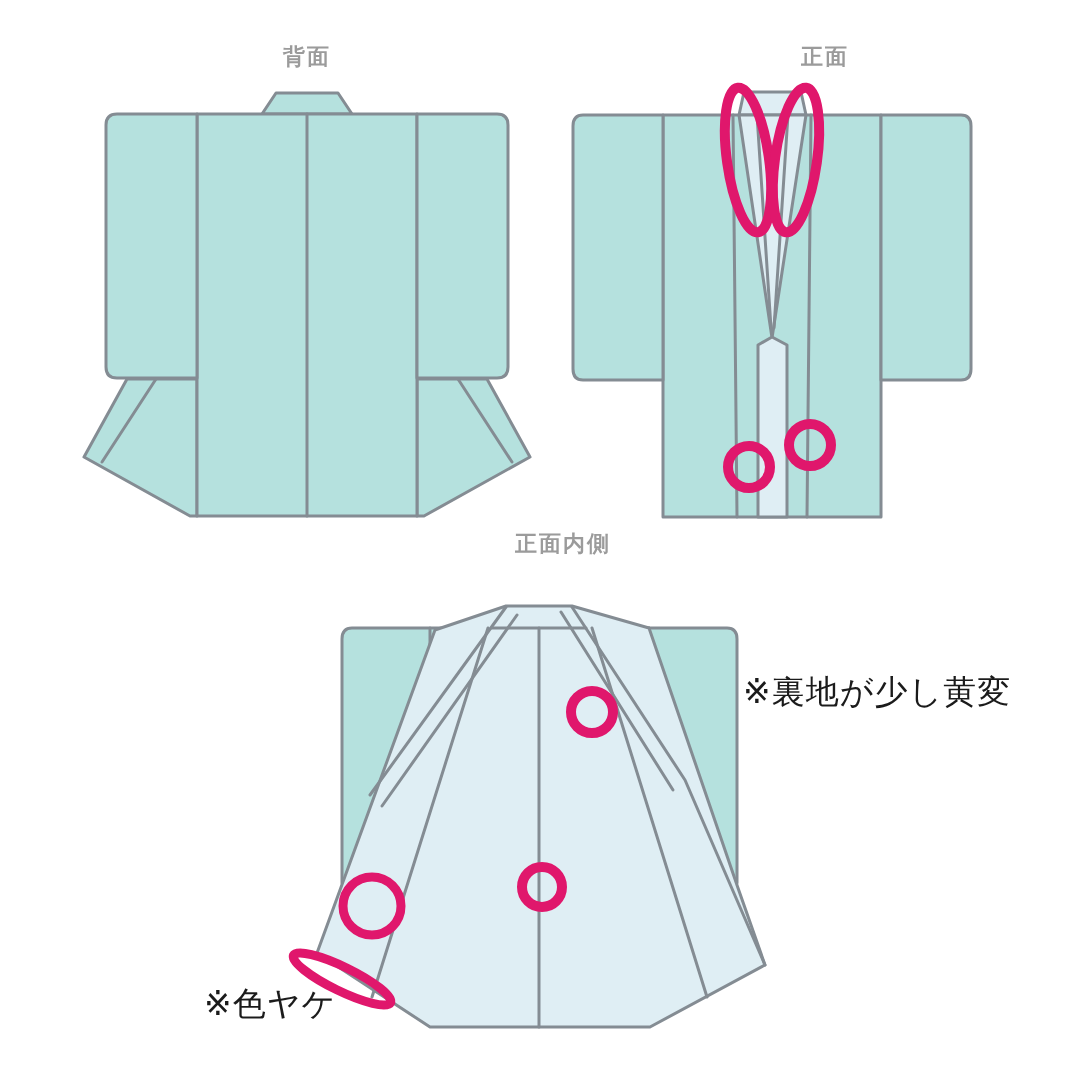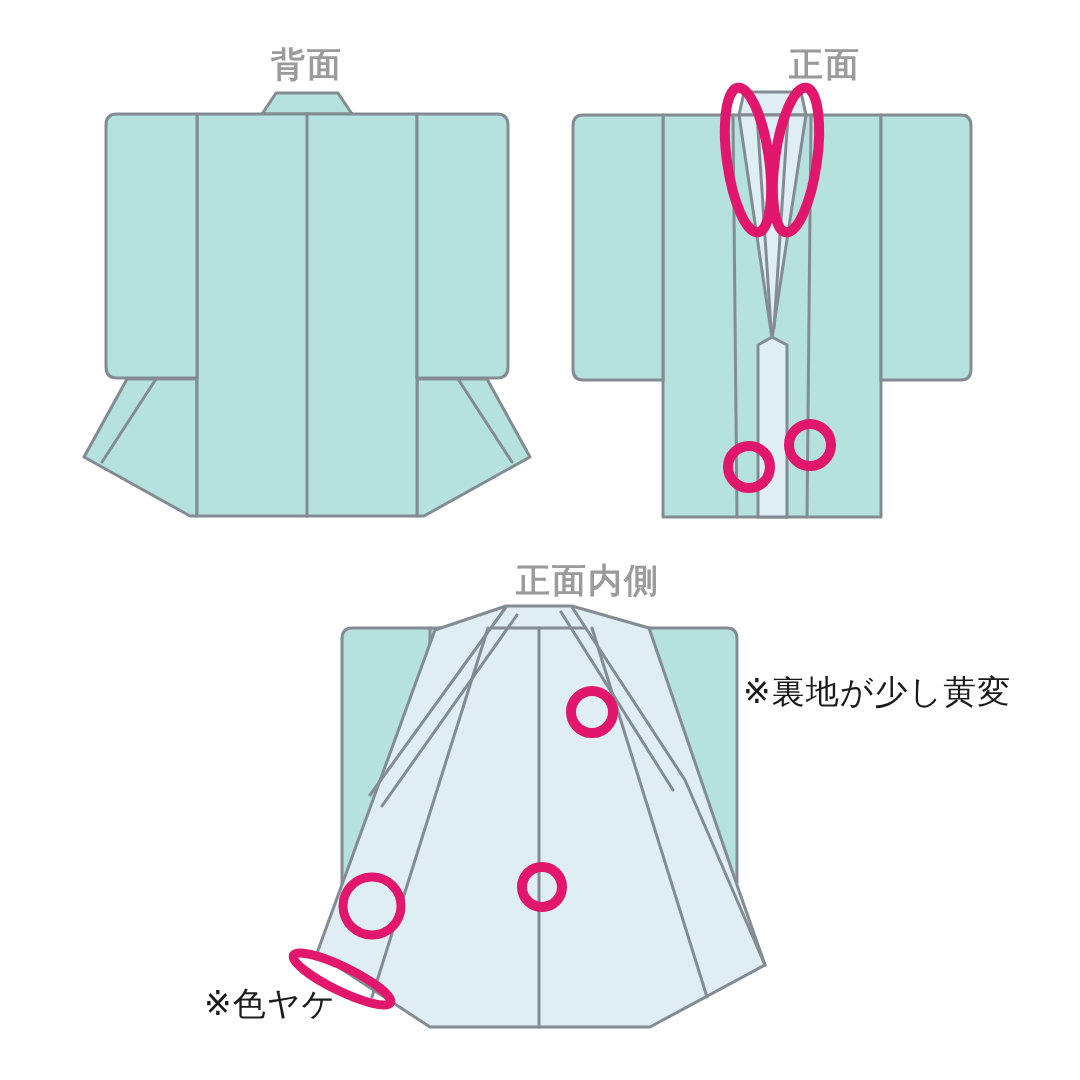--- a/index.html
+++ b/index.html
@@ -8,21 +8,21 @@
     font-family:"Liberation Sans","DejaVu Sans",sans-serif;overflow:hidden;
   }
   #stage{position:absolute;left:0;top:0;width:1080px;height:1080px;}
   svg{position:absolute;left:0;top:0;}
   .shape{stroke:#848c93;stroke-width:3;stroke-linejoin:round;}
   .seam{stroke:#848c93;stroke-width:3;fill:none;stroke-linecap:round;stroke-linejoin:round;}
   .marker{fill:none;stroke-width:10;stroke-linecap:round;}
   .marker-thin{fill:none;stroke-width:9;stroke-linecap:round;}
   .view-label{
     position:absolute;transform:translateX(-50%);
-    font-size:34px;font-weight:bold;letter-spacing:2px;color:#9b9b9b;white-space:nowrap;
+    font-size:22px;font-weight:bold;letter-spacing:2px;color:#9b9b9b;white-space:nowrap;
   }
   .note{
     position:absolute;font-size:33px;font-weight:400;color:#1b1b1b;white-space:nowrap;
     letter-spacing:1px;
   }
 </style>
 </head>
 <body>
 
 <div id="stage">
@@ -85,18 +85,18 @@
 
       <circle class="marker" cx="592" cy="712" r="21" stroke="#e0176c"></circle>
       <circle class="marker" cx="542" cy="887" r="20" stroke="#e0176c"></circle>
       <circle class="marker-thin" cx="372" cy="906" r="29" stroke="#e0176c"></circle>
       <ellipse class="marker-thin" cx="342" cy="979" rx="54" ry="12" transform="rotate(26 342 979)" stroke="#e0176c"></ellipse>
     </g>
   </svg>
 
   <div class="view-label" style="left:307px;top:42px;">背面</div>
   <div class="view-label" style="left:779px;top:42px;margin-left:46px;">正面</div>
-  <div class="view-label" style="left:563px;top:558px;margin-left:25px;">正面内側</div>
+  <div class="view-label" style="left:563px;top:529px;">正面内側</div>
 
   <div class="note" style="left:204px;top:982px;">※色ヤケ</div>
   <div class="note" style="left:743px;top:670px;">※裏地が少し黄変</div>
 
 </div>
 
 </body></html>

